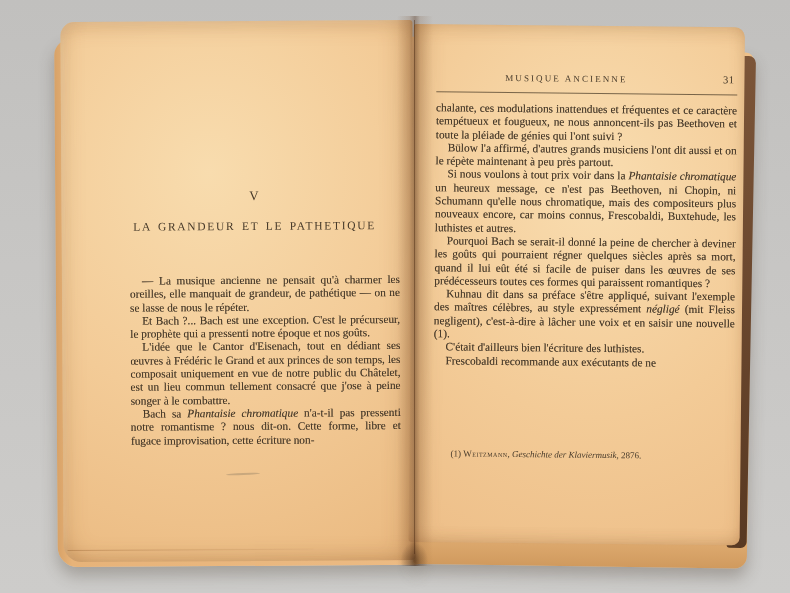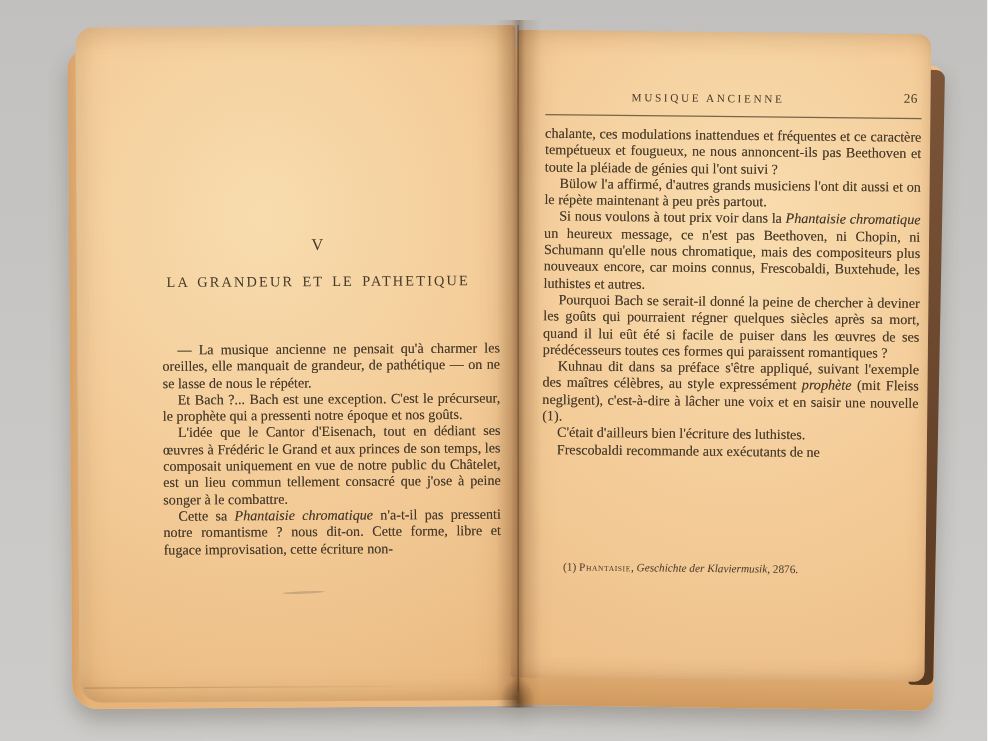--- a/index.html
+++ b/index.html
@@ -133,39 +133,39 @@
   <div class="stack-right"></div>
   <div class="edge-brown"></div>
 
   <div class="page page-left">
     <div class="chapter-number">V</div>
     <div class="chapter-title">LA GRANDEUR ET LE PATHETIQUE</div>
     <div class="body-text body-left">
         <p class="para indent"><span class="seg-normal">— La musique ancienne ne pensait qu'à charmer les oreilles, elle manquait de grandeur, de pathétique — on ne se lasse de nous le répéter.</span></p>
         <p class="para indent"><span class="seg-normal">Et Bach ?... Bach est une exception. C'est le précurseur, le prophète qui a pressenti notre époque et nos goûts.</span></p>
         <p class="para indent"><span class="seg-normal">L'idée que le Cantor d'Eisenach, tout en dédiant ses œuvres à Frédéric le Grand et aux princes de son temps, les composait uniquement en vue de notre public du Châtelet, est un lieu commun tellement consacré que j'ose à peine songer à le combattre.</span></p>
-        <p class="para indent"><span class="seg-normal">Cette sa </span><span class="seg-italic">Phantaisie chromatique</span><span class="seg-normal"> n'a-t-il pas pressenti notre romantisme ? nous dit-on. Cette forme, libre et fugace improvisation, cette écriture non-</span></p>
+        <p class="para indent"><span class="seg-normal">Bach sa </span><span class="seg-italic">Phantaisie chromatique</span><span class="seg-normal"> n'a-t-il pas pressenti notre romantisme ? nous dit-on. Cette forme, libre et fugace improvisation, cette écriture non-</span></p>
       </div>
     <div class="smudge"></div>
     <div class="fold-line"></div>
   </div>
 
   <div class="page page-right">
     <div class="running-header">
       <span class="header-title">MUSIQUE ANCIENNE</span>
-      <span class="page-number">26</span>
+      <span class="page-number">31</span>
     </div>
     <div class="header-rule"></div>
     <div class="body-text body-right">
         <p class="para"><span class="seg-normal">chalante, ces modulations inattendues et fréquentes et ce caractère tempétueux et fougueux, ne nous annoncent-ils pas Beethoven et toute la pléiade de génies qui l'ont suivi ?</span></p>
         <p class="para indent"><span class="seg-normal">Bülow l'a affirmé, d'autres grands musiciens l'ont dit aussi et on le répète maintenant à peu près partout.</span></p>
         <p class="para indent"><span class="seg-normal">Si nous voulons à tout prix voir dans la </span><span class="seg-italic">Phantaisie chromatique</span><span class="seg-normal"> un heureux message, ce n'est pas Beethoven, ni Chopin, ni Schumann qu'elle nous chromatique, mais des compositeurs plus nouveaux encore, car moins connus, Frescobaldi, Buxtehude, les luthistes et autres.</span></p>
         <p class="para indent"><span class="seg-normal">Pourquoi Bach se serait-il donné la peine de chercher à deviner les goûts qui pourraient régner quelques siècles après sa mort, quand il lui eût été si facile de puiser dans les œuvres de ses prédécesseurs toutes ces formes qui paraissent romantiques ?</span></p>
-        <p class="para indent"><span class="seg-normal">Kuhnau dit dans sa préface s'être appliqué, suivant l'exemple des maîtres célèbres, au style expressément </span><span class="seg-italic">prophète</span><span class="seg-normal"> (mit Fleiss negligent), c'est-à-dire à lâcher une voix et en saisir une nouvelle (1).</span></p>
+        <p class="para indent"><span class="seg-normal">Kuhnau dit dans sa préface s'être appliqué, suivant l'exemple des maîtres célèbres, au style expressément </span><span class="seg-italic">négligé</span><span class="seg-normal"> (mit Fleiss negligent), c'est-à-dire à lâcher une voix et en saisir une nouvelle (1).</span></p>
         <p class="para indent"><span class="seg-normal">C'était d'ailleurs bien l'écriture des luthistes.</span></p>
         <p class="para indent"><span class="seg-normal">Frescobaldi recommande aux exécutants de ne</span></p>
       </div>
-    <div class="footnote"><span class="seg-normal">(1) </span><span class="seg-smallcaps">Phantaisie</span><span class="seg-normal">, </span><span class="seg-italic">Geschichte der Klaviermusik</span><span class="seg-normal">, 2876.</span></div>
+    <div class="footnote"><span class="seg-normal">(1) </span><span class="seg-smallcaps">Weitzmann</span><span class="seg-normal">, </span><span class="seg-italic">Geschichte der Klaviermusik</span><span class="seg-normal">, 2876.</span></div>
   </div>
 
   <div class="spine"></div>
 
 </div>
 
 </body></html>

